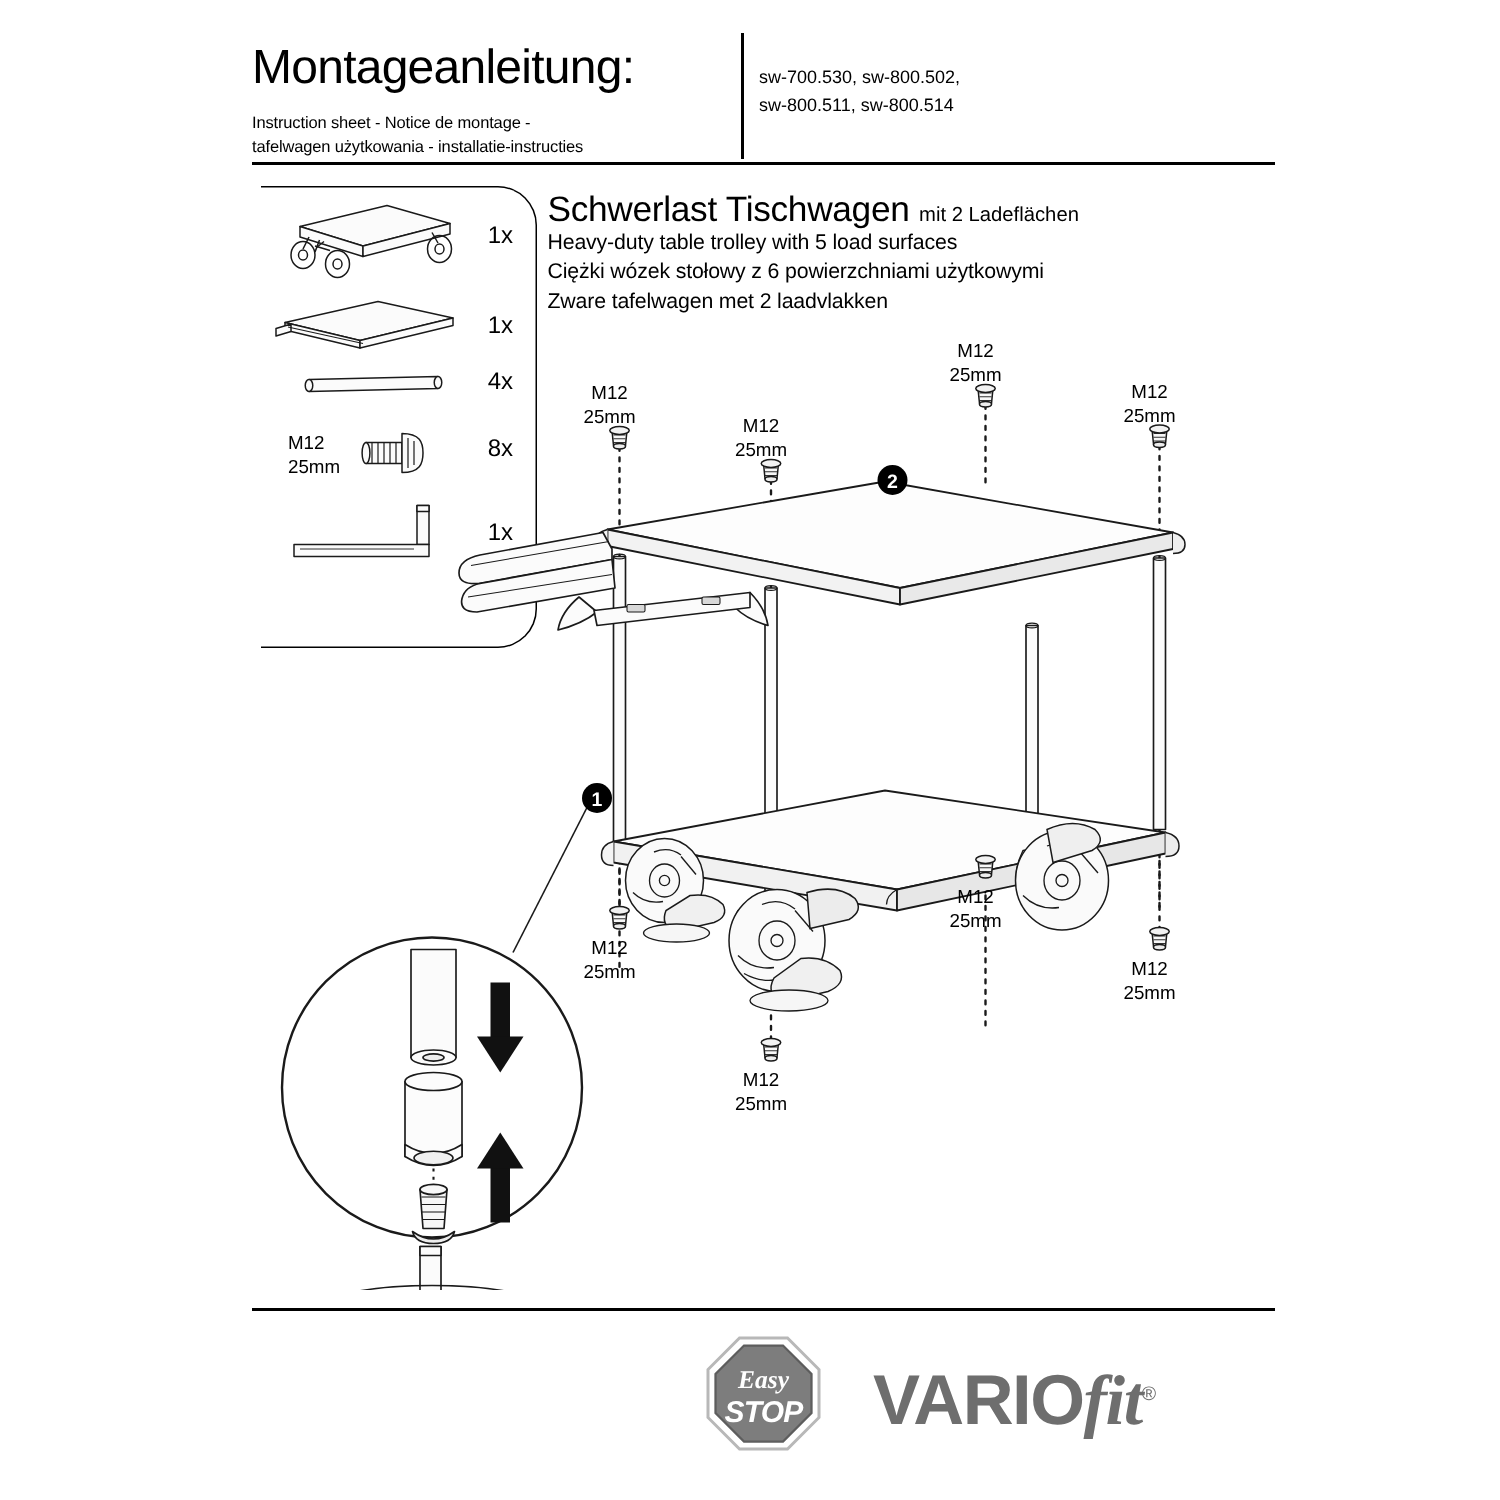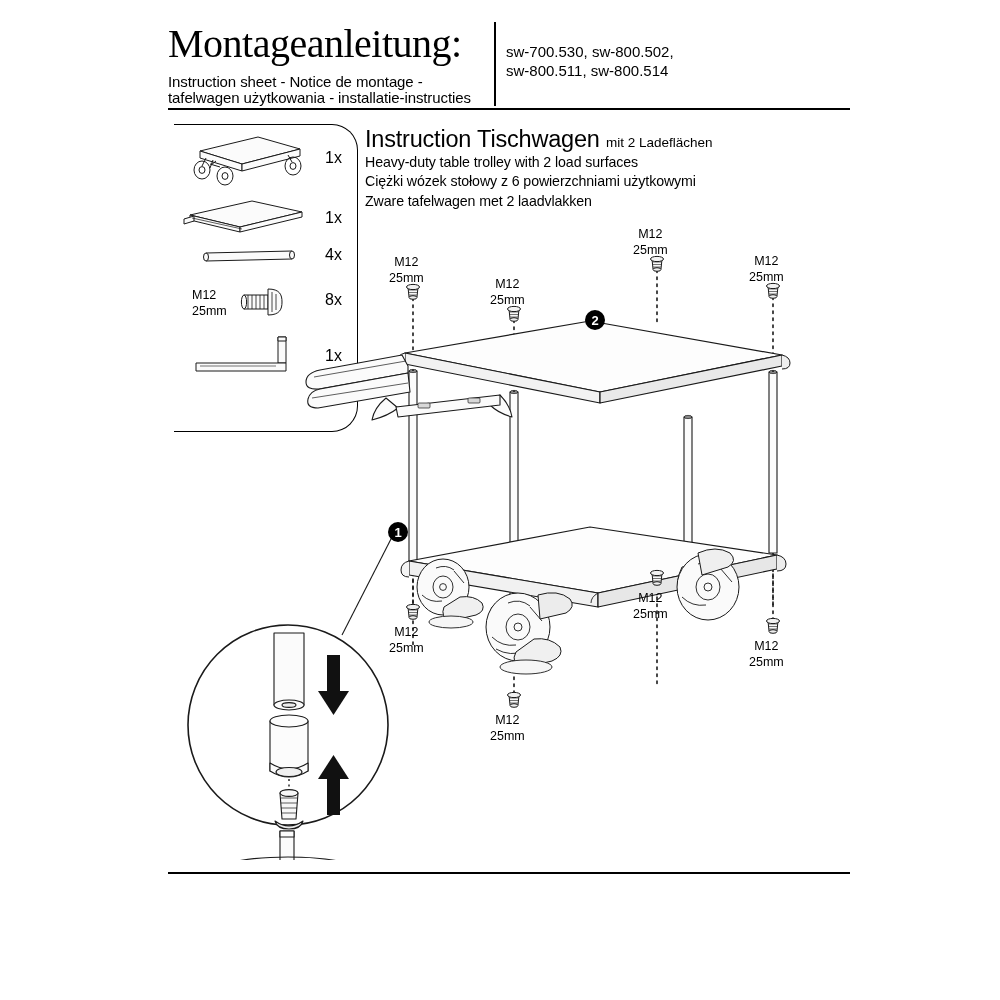--- a/index.html
+++ b/index.html
@@ -11,26 +11,26 @@
     color:#000;
     position:relative;
     overflow:hidden;
   }
   .page{position:absolute;inset:0;}
 
   
   .header{position:absolute;left:168px;top:18px;width:682px;height:88px;}
   .hdr-title{
     position:absolute;left:0;top:0;
-    font-size:40px;letter-spacing:-0.5px;
-    line-height:52px;white-space:nowrap;font-family:Liberation Serif, serif;
+    font-size:32px;letter-spacing:-0.5px;
+    line-height:52px;white-space:nowrap;
   }
   .hdr-vrule{position:absolute;left:326px;top:4px;width:1.6px;height:84px;background:#000;}
-  .hdr-arts{position:absolute;left:338px;top:24px;font-size:15px;line-height:19px;}
-  .hdr-subs{position:absolute;left:0;top:56px;font-size:15px;line-height:16px;letter-spacing:-0.1px;}
+  .hdr-arts{position:absolute;left:338px;top:24px;font-size:12px;line-height:19px;}
+  .hdr-subs{position:absolute;left:0;top:56px;font-size:11px;line-height:16px;letter-spacing:-0.1px;}
   .hdr-rule{position:absolute;left:168px;top:108px;width:682px;height:2px;background:#000;}
 
   
   .parts-box{
     position:absolute;left:174px;top:124px;width:184px;height:308px;
     border:1.6px solid #000;border-left:none;
     border-radius:0 26px 26px 0;
     box-sizing:border-box;
   }
   .parts-box::before{
@@ -185,24 +185,24 @@
           </g>
           <path d="M20,33 L96,33" fill="none" stroke="#1a1a1a" stroke-width="0.6"></path>
         </svg>
       </div>
       <div class="part-qty" style="top:14px;">1x</div>
     </div>
   </div>
 
   <div class="prod">
     <div class="prod-main">
-      <span>Instruction Tischwagen</span>
+      <span>Schwerlast Tischwagen</span>
       <span class="sub">mit 2 Ladeflächen</span>
     </div>
-    <div class="prod-line">Heavy-duty table trolley with 2 load surfaces</div>
+    <div class="prod-line">Heavy-duty table trolley with 5 load surfaces</div>
     <div class="prod-line">Ciężki wózek stołowy z 6 powierzchniami użytkowymi</div>
     <div class="prod-line">Zware tafelwagen met 2 laadvlakken</div>
   </div>
 
   <div class="diagram">
     <svg width="680" height="625" viewBox="0 0 680 625">
       <defs>
         <g id="boltglyph">
           <path d="M-5,0 L5,0 L4,10 L-4,10 Z" fill="#f7f7f7" stroke="#1a1a1a" stroke-width="1"></path>
           <ellipse cx="0" cy="0" rx="6.5" ry="2.6" fill="#f2f2f2" stroke="#1a1a1a" stroke-width="1"></ellipse>
@@ -422,14 +422,32 @@
       <div>M12</div>
       <div>25mm</div>
     </div>
     <div class="lbl" style="left:579px;top:404px;">
       <div>M12</div>
       <div>25mm</div>
     </div>
   </div>
 
   <div class="foot-rule"></div>
+  <div class="footer">
+    <div class="brandrow">
+
+      <div style="position:relative;">
+        <svg width="78" height="78" viewBox="0 0 78 78">
+          <polygon points="23,2 55,2 76,23 76,55 55,76 23,76 2,55 2,23" fill="#ffffff" stroke="#b8b8b8" stroke-width="2"></polygon>
+          <polygon points="26,7 52,7 71,26 71,52 52,71 26,71 7,52 7,26" fill="#7d7d7d" stroke="#5d5d5d" stroke-width="1.5"></polygon>
+          <text x="39" y="35" font-family="Liberation Serif, serif" font-size="17" font-style="italic" font-weight="bold" fill="#ffffff" text-anchor="middle">Easy</text>
+          <text x="39" y="58" font-family="Liberation Sans, sans-serif" font-size="20" font-style="italic" font-weight="bold" fill="#ffffff" text-anchor="middle" letter-spacing="-0.5">STOP</text>
+        </svg>
+      </div>
+
+      <div class="variofit">
+        <span>VARIO</span><span class="fit">fit</span><span class="reg">®</span>
+      </div>
+
+    </div>
+  </div>
 
 </div>
 
 </body></html>

